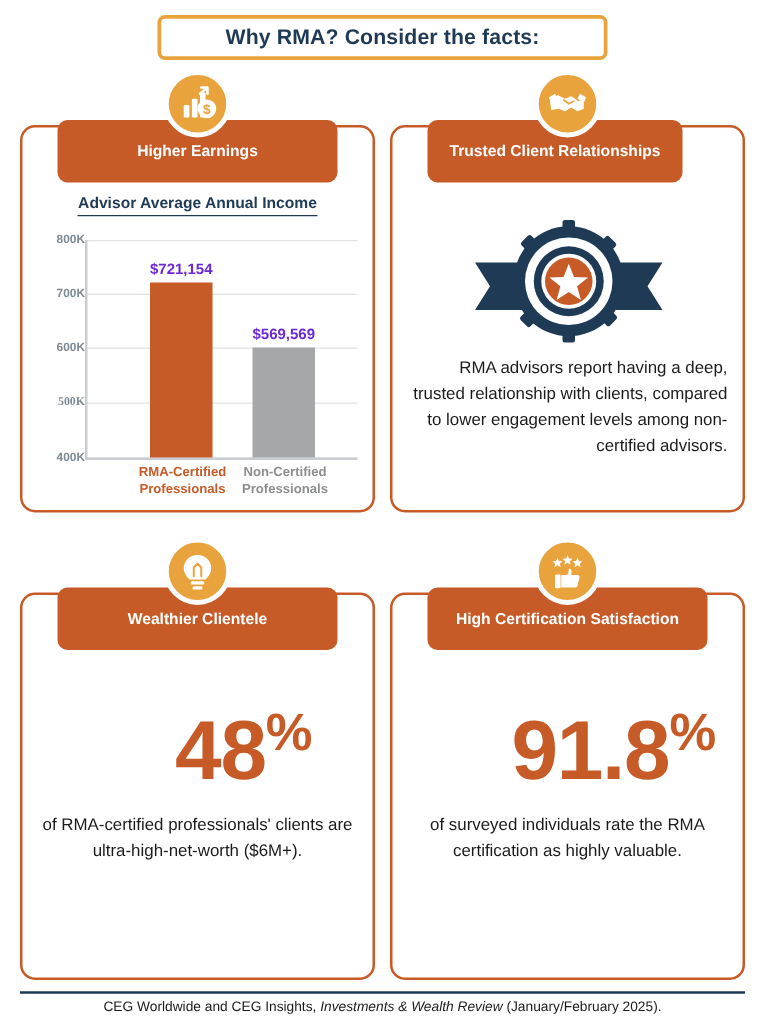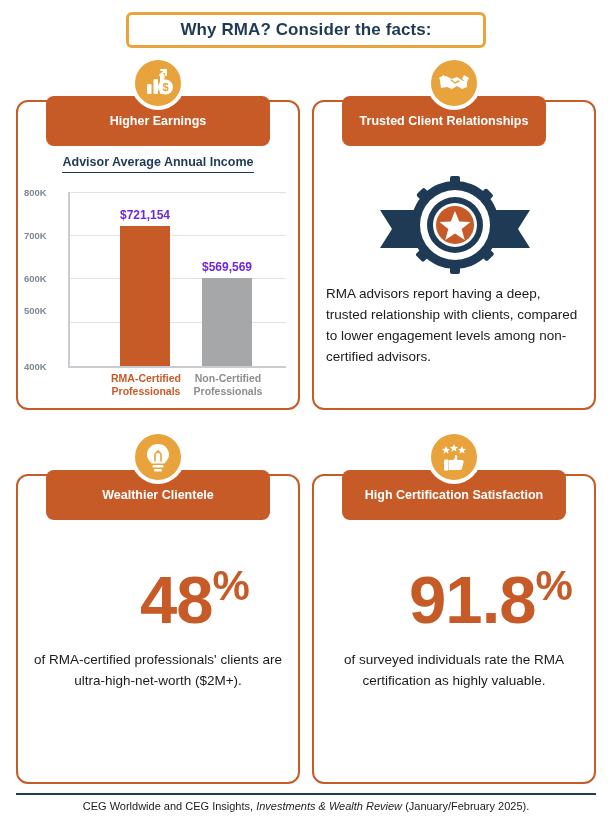--- a/index.html
+++ b/index.html
@@ -107,21 +107,21 @@
     position: absolute;
     left: 16px;
     top: 186px;
     width: 284px;
     height: 224px;
   }
   .y-axis-label {
     position: absolute;
     right: 0;
     width: 44px;
-    text-align: left;
+    text-align: right;
     font-size: 9.5px;
     color: #7C8A94;
     font-weight: bold;
     transform: translateY(-50%);
   }
   .grid-line {
     position: absolute;
     left: 52px;
     right: 14px;
     height: 1px;
@@ -169,21 +169,21 @@
     left: 370px;
     top: 170px;
     width: 170px;
     height: 110px;
   }
   .trust-text {
     position: absolute;
     left: 326px;
     top: 284px;
     width: 256px;
-    text-align: left;
+    text-align: right;
     font-size: 13.5px;
     line-height: 1.55;
     color: #1B1B1B;
   }
 
   
   .big-stat {
     position: absolute;
     width: 284px;
     text-align: center;
@@ -262,21 +262,21 @@
   <div class="grid-line" style="top:49px;"></div>
   <div class="grid-line" style="top:92px;"></div>
   <div class="grid-line" style="top:136px;"></div>
   <div class="grid-line" style="top:180px;"></div>
   <div class="axis-line-y"></div>
   <div class="axis-line-x"></div>
 
   <div class="y-axis-label" style="top:6px;  right:232px;">800K</div>
   <div class="y-axis-label" style="top:49px; right:232px;">700K</div>
   <div class="y-axis-label" style="top:92px; right:232px;">600K</div>
-  <div class="y-axis-label" style="top:124px;right:232px;">500K</div>
+  <div class="y-axis-label" style="top:136px;right:232px;font-family:Liberation Serif, serif;">500K</div>
   <div class="y-axis-label" style="top:180px;right:232px;">400K</div>
 
   <div class="bar" id="bar-0" style="left:104px; width:50px; height:140px; background:#C75B28;"></div>
   <div class="bar" id="bar-1" style="left:186px; width:50px; height:88px; background:#A5A7A9;"></div>
 
   <div class="bar-value" style="left:86px; top:22px; width:86px;">$721,154</div>
   <div class="bar-value" style="left:168px; top:74px; width:86px;">$569,569</div>
 
   <div class="bar-cat" style="left:92px; top:186px; width:76px; color:#C75B28;">RMA-Certified Professionals</div>
   <div class="bar-cat" style="left:174px; top:186px; width:76px; color:#8C8E90;">Non-Certified Professionals</div>
@@ -335,21 +335,21 @@
     <path d="M13 21 L13 14 M19 21 L19 14 M13 14 L16 11 L19 14" stroke="#E8A33D" stroke-width="1.6" fill="none" stroke-linecap="round"></path>
   </svg>
 </div>
 <div class="chip" id="chip-wealthier">
   <span>Wealthier Clientele</span>
 </div>
 
 <div class="big-stat" id="stat-wealthier">
   <span>48</span><span class="pct">%</span>
 </div>
-<div class="stat-desc" id="desc-wealthier">of RMA-certified professionals' clients are ultra-high-net-worth ($2M+).</div>
+<div class="stat-desc" id="desc-wealthier">of RMA-certified professionals' clients are ultra-high-net-worth ($6M+).</div>
 
 <div class="card" id="card-satisfied"></div>
 
 <div class="badge" id="badge-satisfied">
   <svg width="34" height="32" viewBox="0 0 34 32">
     <g fill="#fff">
       <path d="M9 5 L10.1 7.8 L13 8 L10.8 9.9 L11.5 12.7 L9 11.1 L6.5 12.7 L7.2 9.9 L5 8 L7.9 7.8 Z"></path>
       <path d="M17 3 L18.1 5.8 L21 6 L18.8 7.9 L19.5 10.7 L17 9.1 L14.5 10.7 L15.2 7.9 L13 6 L15.9 5.8 Z"></path>
       <path d="M25 5 L26.1 7.8 L29 8 L26.8 9.9 L27.5 12.7 L25 11.1 L22.5 12.7 L23.2 9.9 L21 8 L23.9 7.8 Z"></path>
     </g>

